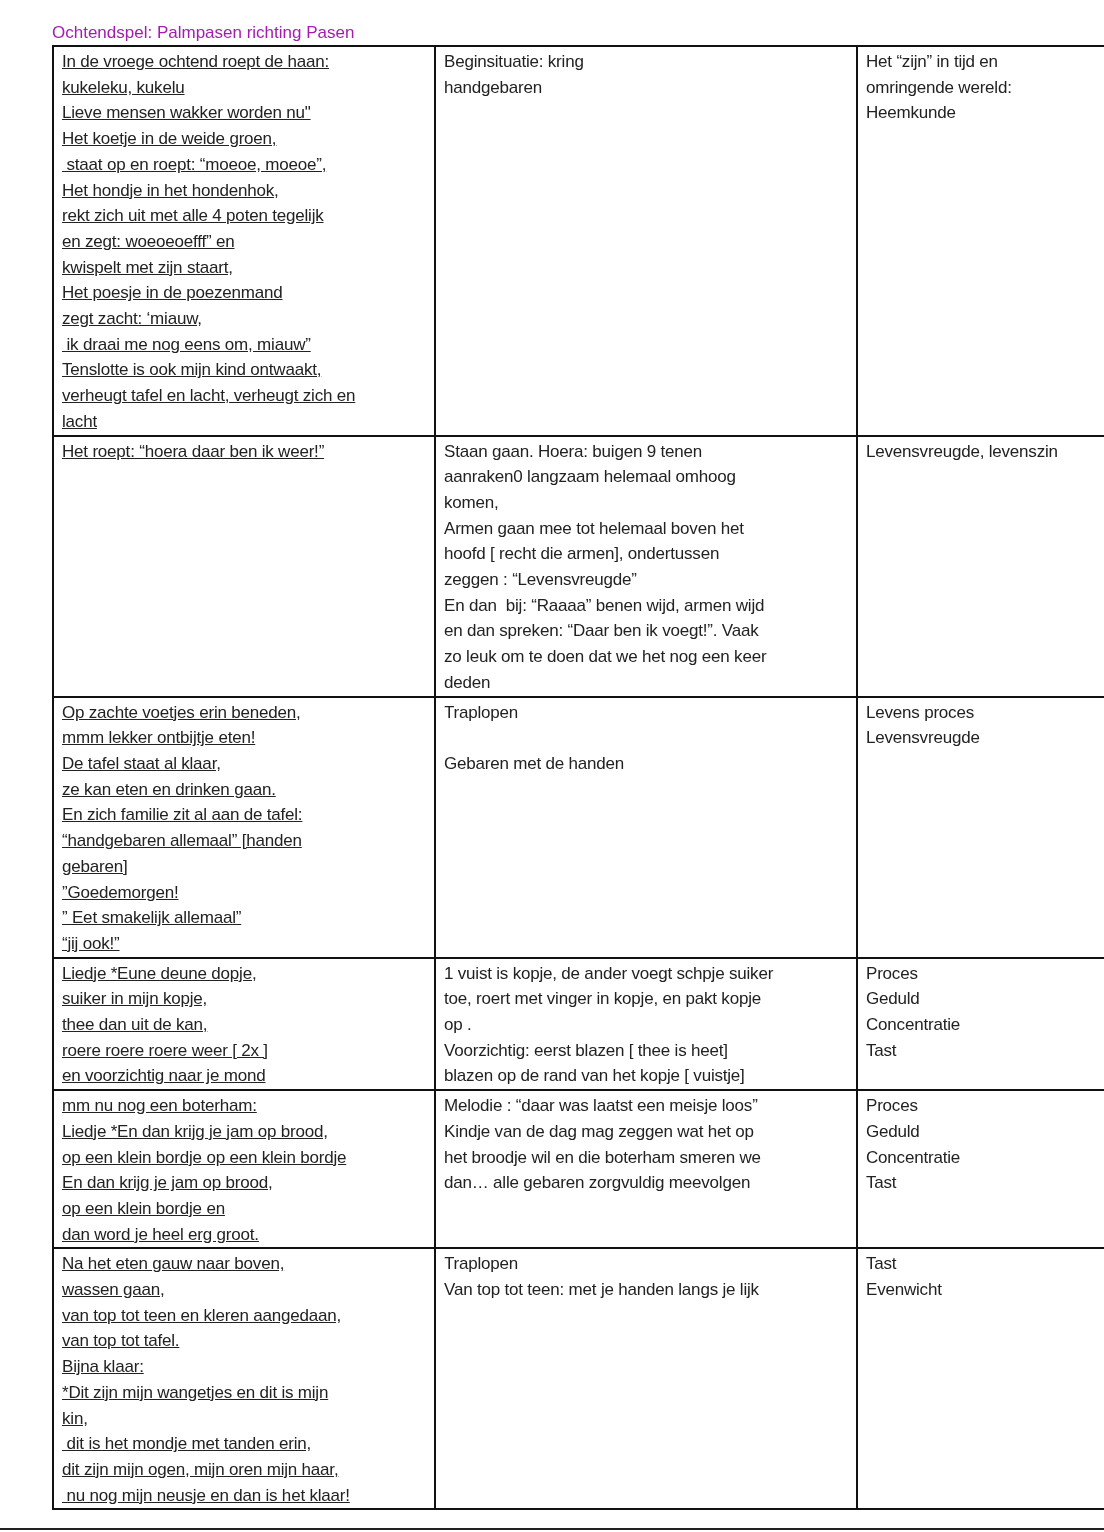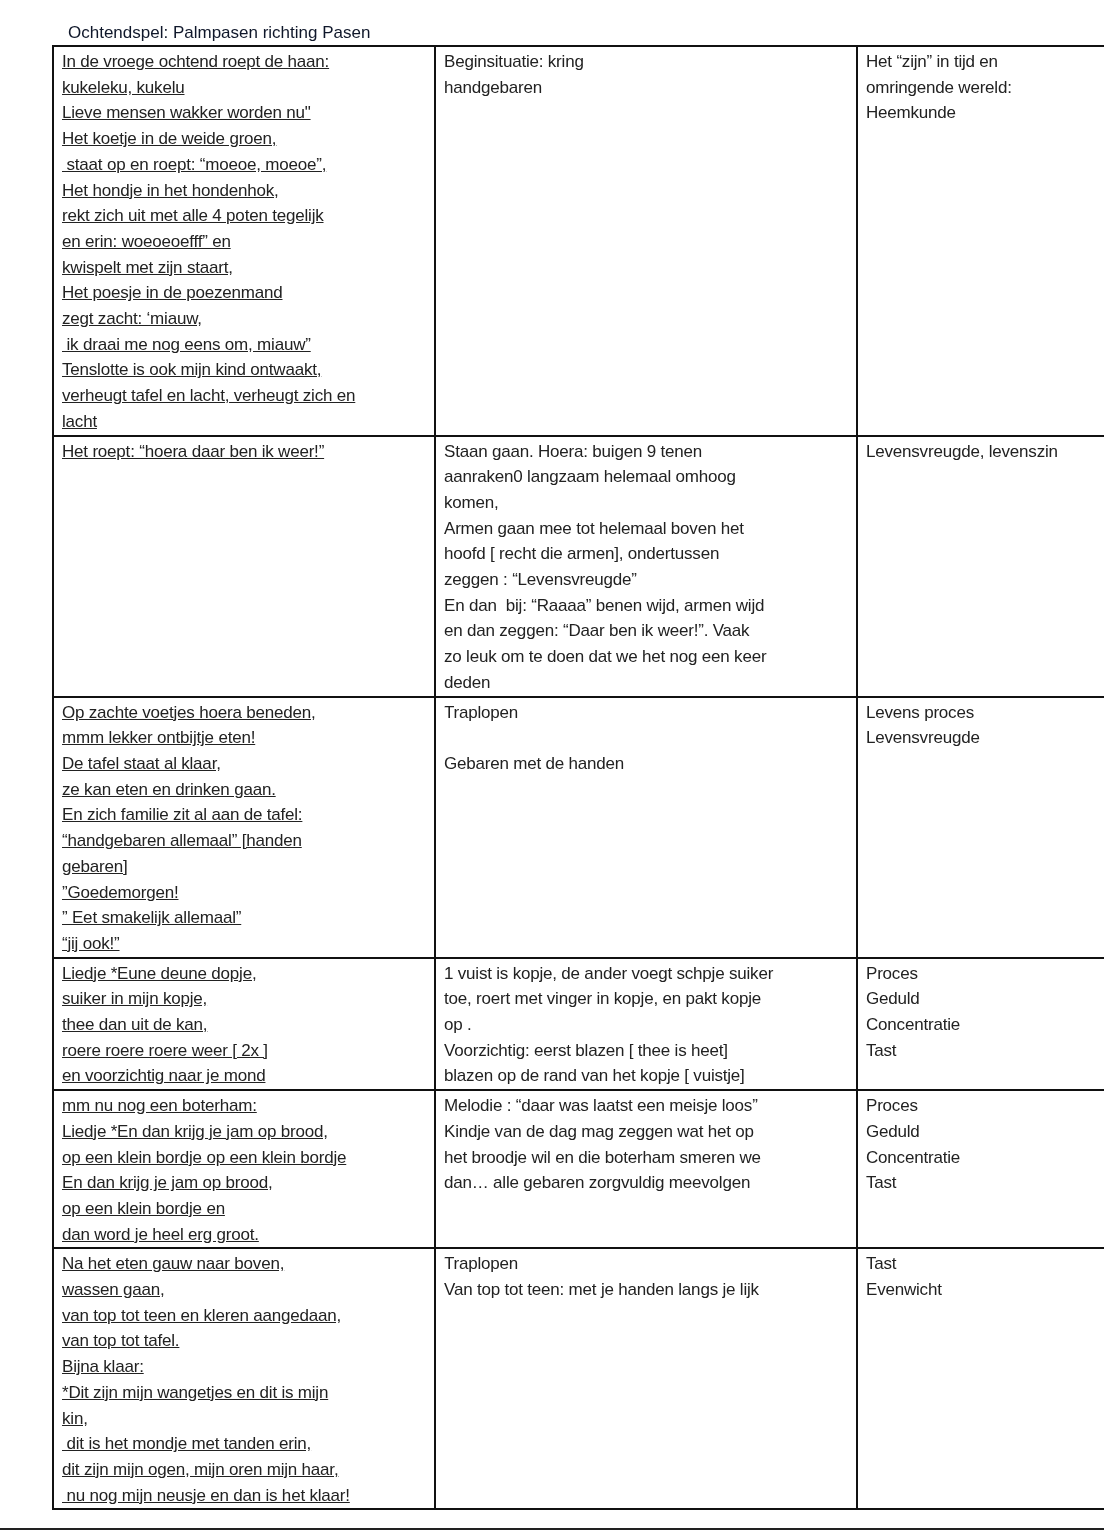--- a/index.html
+++ b/index.html
@@ -2,21 +2,21 @@
 <html><head>
 <meta charset="utf-8">
 <style>
   html, body { margin: 0; padding: 0; background: #ffffff; }
   body {
     width: 1104px; height: 1532px; position: relative; overflow: hidden;
     font-family: "Liberation Sans", sans-serif; color: #1f1f1f;
   }
   .doc-title {
     position: absolute; left: 52px; top: 22px;
-    font-size: 17px; line-height: 22px; color: #0f172a; margin-left: 16px;
+    font-size: 17px; line-height: 22px; color: #a21caf;
   }
   table.plan {
     position: absolute; left: 52px; top: 45px;
     width: 1011px; border-collapse: collapse; table-layout: fixed;
   }
   table.plan td {
     border: 2px solid #111;
     vertical-align: top;
     padding: 2px 8px 0 8px;
     font-size: 17px; line-height: 25.7px;
@@ -42,21 +42,21 @@
   <tbody>
     <tr style="height:386px">
       <td class="c1">
           <span class="line">In de vroege ochtend roept de haan:</span>
           <span class="line">kukeleku, kukelu</span>
           <span class="line">Lieve mensen wakker worden nu"</span>
           <span class="line">Het koetje in de weide groen,</span>
           <span class="line"> staat op en roept: “moeoe, moeoe”,</span>
           <span class="line">Het hondje in het hondenhok,</span>
           <span class="line">rekt zich uit met alle 4 poten tegelijk</span>
-          <span class="line">en erin: woeoeoefff” en</span>
+          <span class="line">en zegt: woeoeoefff” en</span>
           <span class="line">kwispelt met zijn staart,</span>
           <span class="line">Het poesje in de poezenmand</span>
           <span class="line">zegt zacht: ‘miauw,</span>
           <span class="line"> ik draai me nog eens om, miauw”</span>
           <span class="line">Tenslotte is ook mijn kind ontwaakt,</span>
           <span class="line">verheugt tafel en lacht, verheugt zich en</span>
           <span class="line">lacht</span>
         </td>
       <td class="c2">
           <span class="line">Beginsituatie: kring</span>
@@ -73,31 +73,31 @@
           <span class="line">Het roept: “hoera daar ben ik weer!”</span>
         </td>
       <td class="c2">
           <span class="line">Staan gaan. Hoera: buigen 9 tenen</span>
           <span class="line">aanraken0 langzaam helemaal omhoog</span>
           <span class="line">komen,</span>
           <span class="line">Armen gaan mee tot helemaal boven het</span>
           <span class="line">hoofd [ recht die armen], ondertussen</span>
           <span class="line">zeggen : “Levensvreugde”</span>
           <span class="line">En dan  bij: “Raaaa” benen wijd, armen wijd</span>
-          <span class="line">en dan zeggen: “Daar ben ik weer!”. Vaak</span>
+          <span class="line">en dan spreken: “Daar ben ik voegt!”. Vaak</span>
           <span class="line">zo leuk om te doen dat we het nog een keer</span>
           <span class="line">deden</span>
         </td>
       <td class="c3">
           <span class="line">Levensvreugde, levenszin</span>
         </td>
     </tr>
     <tr style="height:256px">
       <td class="c1">
-          <span class="line">Op zachte voetjes hoera beneden,</span>
+          <span class="line">Op zachte voetjes erin beneden,</span>
           <span class="line">mmm lekker ontbijtje eten!</span>
           <span class="line">De tafel staat al klaar,</span>
           <span class="line">ze kan eten en drinken gaan.</span>
           <span class="line">En zich familie zit al aan de tafel:</span>
           <span class="line">“handgebaren allemaal” [handen</span>
           <span class="line">gebaren]</span>
           <span class="line">”Goedemorgen!</span>
           <span class="line">” Eet smakelijk allemaal”</span>
           <span class="line">“jij ook!”</span>
         </td>

